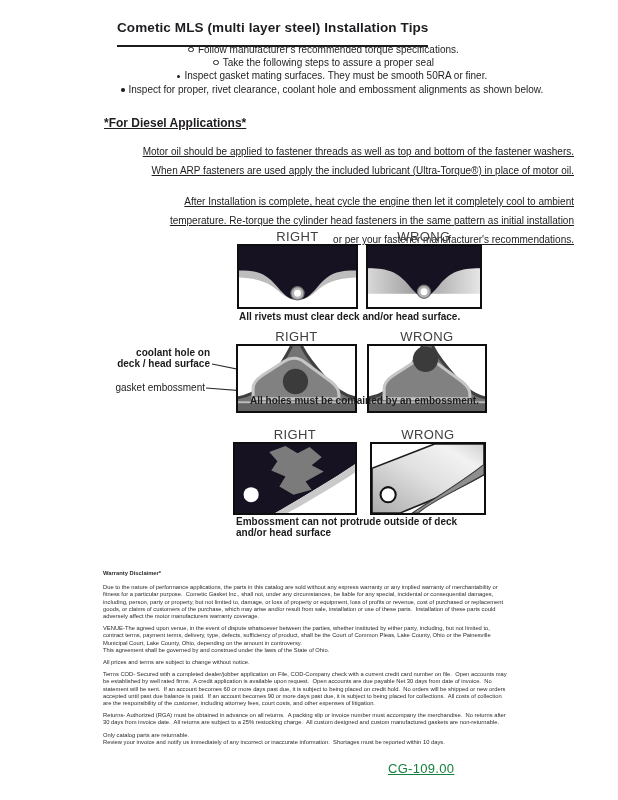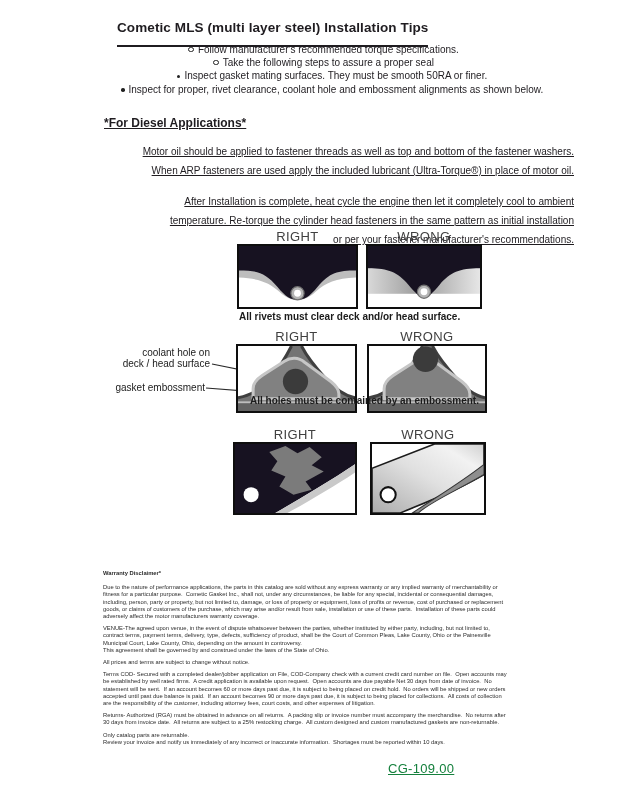--- a/index.html
+++ b/index.html
@@ -78,21 +78,21 @@
       </defs>
       <rect width="111" height="60" fill="#ffffff"></rect>
       <rect x="0" y="22" width="111" height="25" fill="url(#gA)"></rect>
       <path d="M0,0 H111 V22 C90,22 82,26 71,38 C64,46 60,50.5 55.5,50.5 C51,50.5 47,46 40,38 C29,26 21,22 0,22 Z" fill="#171221"></path>
       <circle cx="55.5" cy="45" r="6.5" fill="#b5b5b5" stroke="#707070" stroke-width="1.2"></circle>
       <circle cx="55.5" cy="45" r="3.4" fill="#ffffff"></circle>
     </svg>
   </div>
   <div class="dcap" style="left:239px;top:311px;">All rivets must clear deck and/or head surface.</div>
 
-  <div class="annot prewrap" style="left:100px;top:347px;width:110px;">coolant hole on
+  <div class="annot prewrap" style="left:100px;top:347px;width:110px;font-weight:bold;">coolant hole on
 deck / head surface</div>
   <div class="annot" style="left:95px;top:382px;width:110px;">gasket embossment</div>
   <svg class="leader" width="95" height="48" viewBox="0 0 95 48">
     <line x1="7" y1="12" x2="86" y2="28" stroke="#2a2a2a" stroke-width="1.1"></line>
     <line x1="1" y1="36" x2="52" y2="40" stroke="#2a2a2a" stroke-width="1.1"></line>
   </svg>
   <div class="dlab" style="left:236px;top:329px;width:121px;">RIGHT</div>
   <div class="dlab" style="left:367px;top:329px;width:120px;">WRONG</div>
   <div class="dbox" style="left:236px;top:344px;width:121px;height:69px;">
     <svg viewBox="0 0 116 64" preserveAspectRatio="none">
@@ -140,20 +140,22 @@
             <stop offset="0.8" stop-color="#f2f2f2"></stop>
             <stop offset="1" stop-color="#d0d0d0"></stop>
         </linearGradient>
       </defs>
       <rect width="111" height="68" fill="#ffffff"></rect>
       <path d="M0,24 C26,14 46,6 62,0 L111,0 V30 C84,46 52,58 28,68 L0,68 Z" fill="url(#gB)" stroke="#1c1c1c" stroke-width="1.6"></path>
       <path d="M40,68 C64,52 88,38 111,20 L111,30 C84,46 56,58 46,68 Z" fill="#8e8e8e" stroke="#333333" stroke-width="1"></path>
       <circle cx="16" cy="50" r="7.5" fill="#ffffff" stroke="#111111" stroke-width="2"></circle>
     </svg>
   </div>
+  <div class="dcap prewrap" style="left:236px;top:516px;">Embossment can not protrude outside of deck
+and/or head surface</div>
 
   <div class="legal">
     <p class="lh">Warranty Disclaimer*</p>
     <p class="prewrap">Due to the nature of performance applications, the parts in this catalog are sold without any express warranty or any implied warranty of merchantability or
 fitness for a particular purpose.  Cometic Gasket Inc., shall not, under any circumstances, be liable for any special, incidental or consequential damages,
 including, person, party or property, but not limited to, damage, or loss of property or equipment, loss of profits or revenue, cost of purchased or replacement
 goods, or claims of customers of the purchase, which may arise and/or result from sale, installation or use of these parts.  Installation of these parts could
 adversely affect the motor manufacturers warranty coverage.</p>
     <p class="prewrap">VENUE-The agreed upon venue, in the event of dispute whatsoever between the parties, whether instituted by either party, including, but not limited to,
 contract terms, payment terms, delivery, type, defects, sufficiency of product, shall be the Court of Common Pleas, Lake County, Ohio or the Painesville

